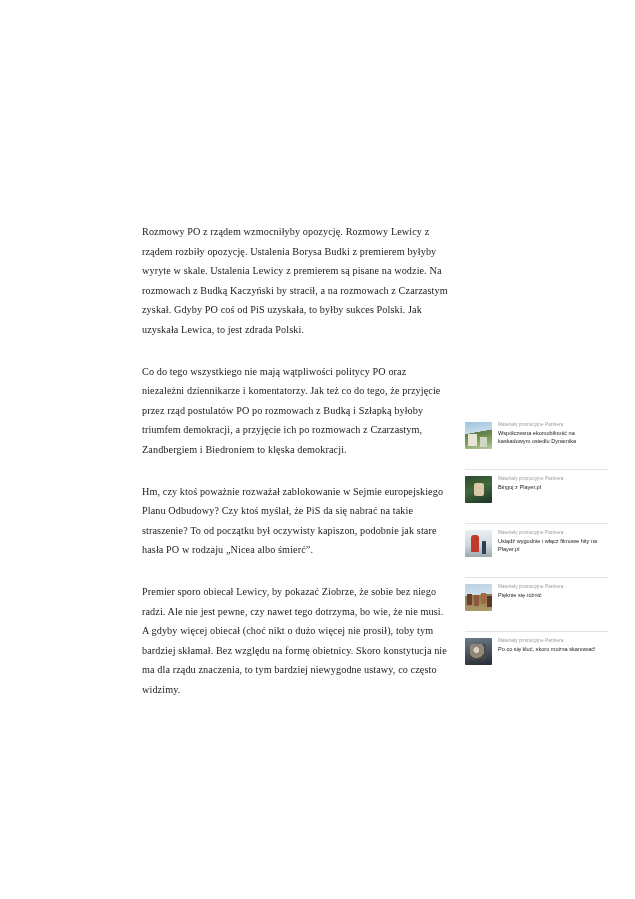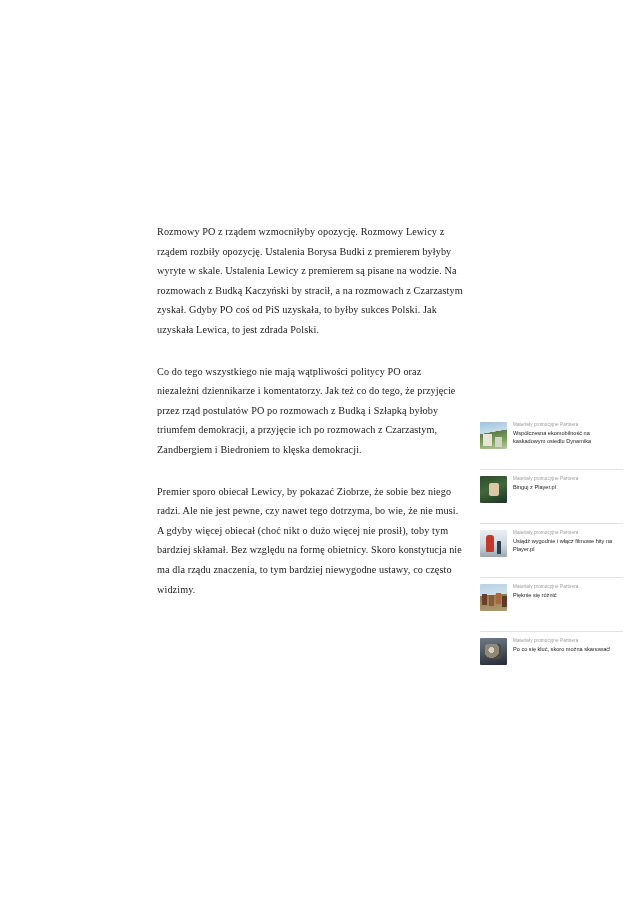--- a/index.html
+++ b/index.html
@@ -9,21 +9,21 @@
   }
   body {
     width: 635px;
     height: 899px;
     position: relative;
     font-family: "Liberation Serif", serif;
     overflow: hidden;
   }
   #page {
     position: absolute;
-    left: 16px; top: 0;
+    left: 1px; top: 0;
     width: 515px;
     height: 899px;
     background: #ffffff;
     border-radius: 23px;
   }
   
   #article {
     position: absolute;
     left: 141px;
     top: 222px;
@@ -135,20 +135,21 @@
   }
 </style>
 </head>
 <body>
 
 <div id="page">
 
   <div id="article">
     <p>Rozmowy PO z rządem wzmocniłyby opozycję. Rozmowy Lewicy z rządem rozbiły opozycję. Ustalenia Borysa Budki z premierem byłyby wyryte w skale. Ustalenia Lewicy z premierem są pisane na wodzie. Na rozmowach z Budką Kaczyński by stracił, a na rozmowach z Czarzastym zyskał. Gdyby PO coś od PiS uzyskała, to byłby sukces Polski. Jak uzyskała Lewica, to jest zdrada Polski.</p>
     <p>Co do tego wszystkiego nie mają wątpliwości politycy PO oraz niezależni dziennikarze i komentatorzy. Jak też co do tego, że przyjęcie przez rząd postulatów PO po rozmowach z Budką i Szłapką byłoby triumfem demokracji, a przyjęcie ich po rozmowach z Czarzastym, Zandbergiem i Biedroniem to klęska demokracji.</p>
+    <p>Hm, czy ktoś poważnie rozważał zablokowanie w Sejmie europejskiego Planu Odbudowy? Czy ktoś myślał, że PiS da się nabrać na takie straszenie? To od początku był oczywisty kapiszon, podobnie jak stare hasła PO w rodzaju „Nicea albo śmierć”.</p>
     <p>Premier sporo obiecał Lewicy, by pokazać Ziobrze, że sobie bez niego radzi. Ale nie jest pewne, czy nawet tego dotrzyma, bo wie, że nie musi. A gdyby więcej obiecał (choć nikt o dużo więcej nie prosił), toby tym bardziej skłamał. Bez względu na formę obietnicy. Skoro konstytucja nie ma dla rządu znaczenia, to tym bardziej niewygodne ustawy, co często widzimy.</p>
   </div>
 
   <aside id="promo">
 
     <div class="promo-item">
       <span class="promo-thumb th1"></span>
       <span class="promo-text">
         <span class="promo-label">Materiały promocyjne Partnera</span>
         <span class="promo-title">Współczesna ekomobilność na kaskadowym osiedlu Dynamika</span>

